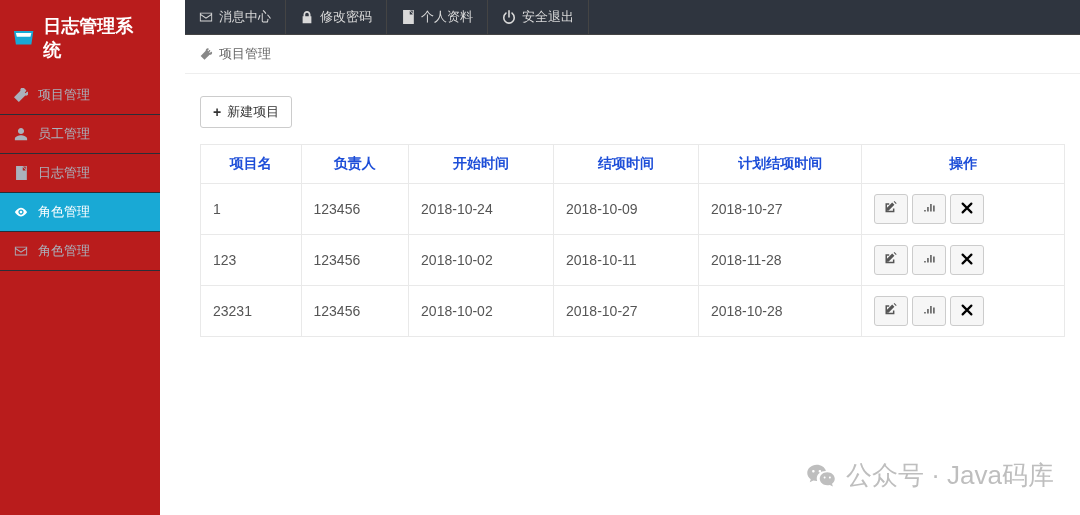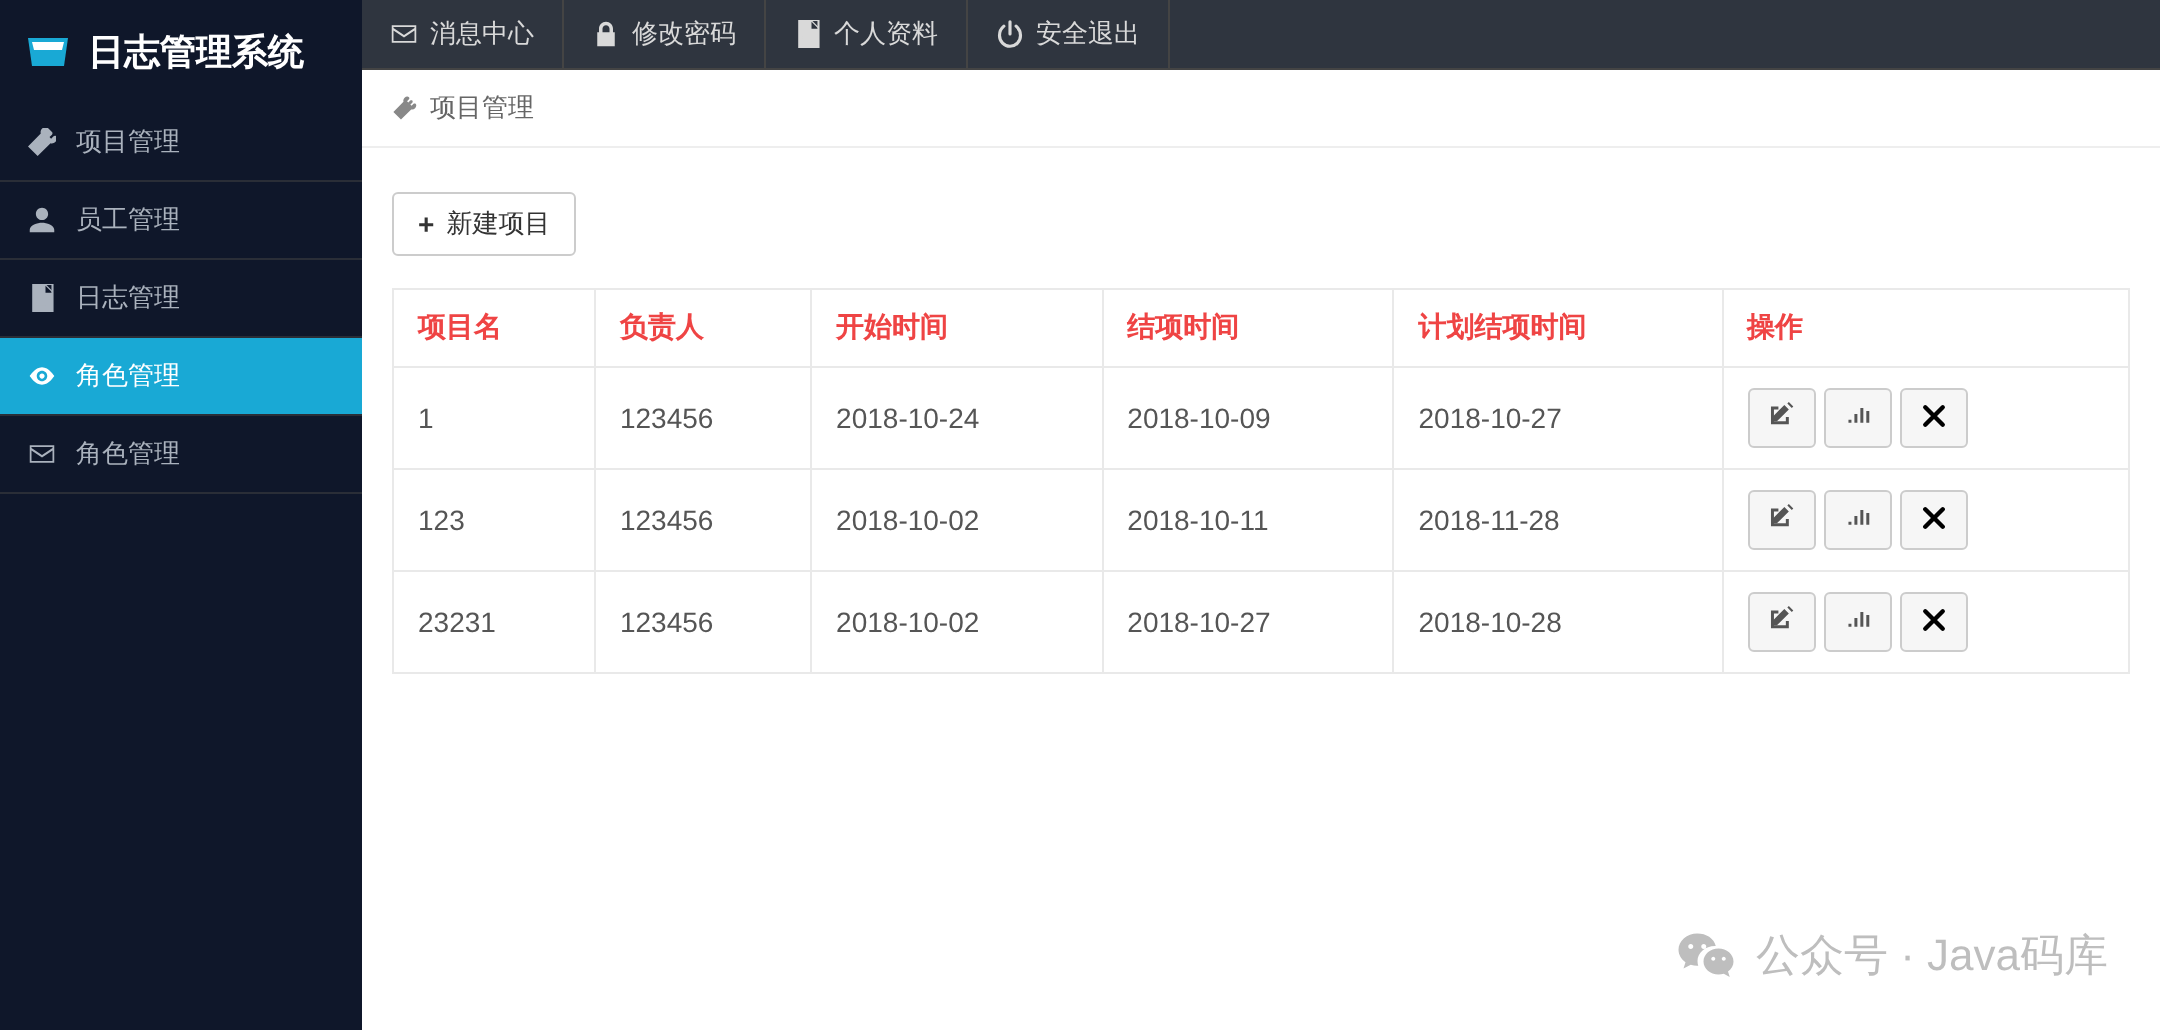--- a/index.html
+++ b/index.html
@@ -1,54 +1,54 @@
 <!DOCTYPE html>
 <html><head>
   <meta charset="utf-8">
   <style>
     * { margin: 0; padding: 0; box-sizing: border-box; }
     body { font-family: "Microsoft YaHei", Arial, sans-serif; font-size: 14px; color: #333; background: #fff; }
     
     .container { display: flex; width: 1080px; height: 515px; overflow: hidden; }
     
-    .sidebar { width: 181px; background: #0f172a; color: #fff; flex-shrink: 0; }
+    .sidebar { width: 160px; background: #b91c1c; color: #fff; flex-shrink: 0; }
     .logo { display: flex; align-items: center; padding: 14px 12px; font-size: 18px; font-weight: bold; color: #fff; }
     .logo-icon { width: 24px; height: 18px; margin-right: 8px; }
     
     .nav-item { display: flex; align-items: center; padding: 10px 14px; color: #aab2bd; cursor: pointer; font-size: 13px; border-bottom: 1px solid #2a2e37; }
     .nav-item.active { background: #19a9d5; color: #fff; }
     .nav-item .nav-icon { width: 14px; height: 14px; margin-right: 10px; display: flex; align-items: center; justify-content: center; }
     .nav-item .nav-icon svg { fill: currentColor; }
     
-    .main { flex: 1; display: flex; flex-direction: column; background: #fff; overflow: hidden; }
+    .main { flex: 1; display: flex; flex-direction: column; background: #fff; overflow: hidden; margin-left: 25px; }
     
     .topbar { display: flex; background: #2f353f; border-bottom: 1px solid #444; }
     .top-link { display: flex; align-items: center; padding: 8px 14px; color: #d9d9d9; font-size: 13px; border-right: 1px solid #444; cursor: pointer; white-space: nowrap; }
     .top-link .top-icon { width: 14px; height: 14px; margin-right: 6px; display: flex; align-items: center; }
     .top-link .top-icon svg { fill: currentColor; width: 14px; height: 14px; }
     
     .breadcrumb { display: flex; align-items: center; padding: 10px 15px; color: #666; font-size: 13px; border-bottom: 1px solid #eee; }
     .breadcrumb .bc-icon { width: 13px; height: 13px; margin-right: 6px; }
     .breadcrumb .bc-icon svg { fill: #888; }
     
     .content { padding: 22px 15px; flex: 1; overflow: auto; }
     
     .btn-new { display: inline-flex; align-items: center; padding: 6px 12px; background: #fff; border: 1px solid #ccc; border-radius: 3px; cursor: pointer; font-size: 13px; color: #333; margin-bottom: 16px; }
     .btn-new .plus { font-weight: bold; margin-right: 6px; font-size: 14px; }
     
     .data-table { width: 100%; border-collapse: collapse; font-size: 14px; }
     .data-table th, .data-table td { text-align: left; padding: 10px 12px; border: 1px solid #e9e9e9; }
-    .data-table th { font-weight: bold; color: #ef4444; background: #fff; }
+    .data-table th { font-weight: bold; color: #1d4ed8; background: #fff; text-align: center; }
     .data-table td { color: #555; }
     
     .actions { display: flex; gap: 4px; }
     .action-btn { width: 34px; height: 30px; display: inline-flex; align-items: center; justify-content: center; background: #f6f6f6; border: 1px solid #ccc; border-radius: 3px; cursor: pointer; }
     .action-btn svg { fill: #555; }
     
-    .watermark { position: absolute; bottom: 22px; right: 26px; display: flex; align-items: center; color: #bebebe; font-size: 22px; pointer-events: none; }
+    .watermark { position: absolute; bottom: 22px; right: 26px; display: flex; align-items: center; color: #bebebe; font-size: 26px; pointer-events: none; }
     .watermark svg { fill: #bebebe; margin-right: 10px; }
     
     .app-root { position: relative; width: 1080px; height: 515px; }
   </style>
 </head>
 <body>
 
 <div class="app-root">
 <div class="container">
 

